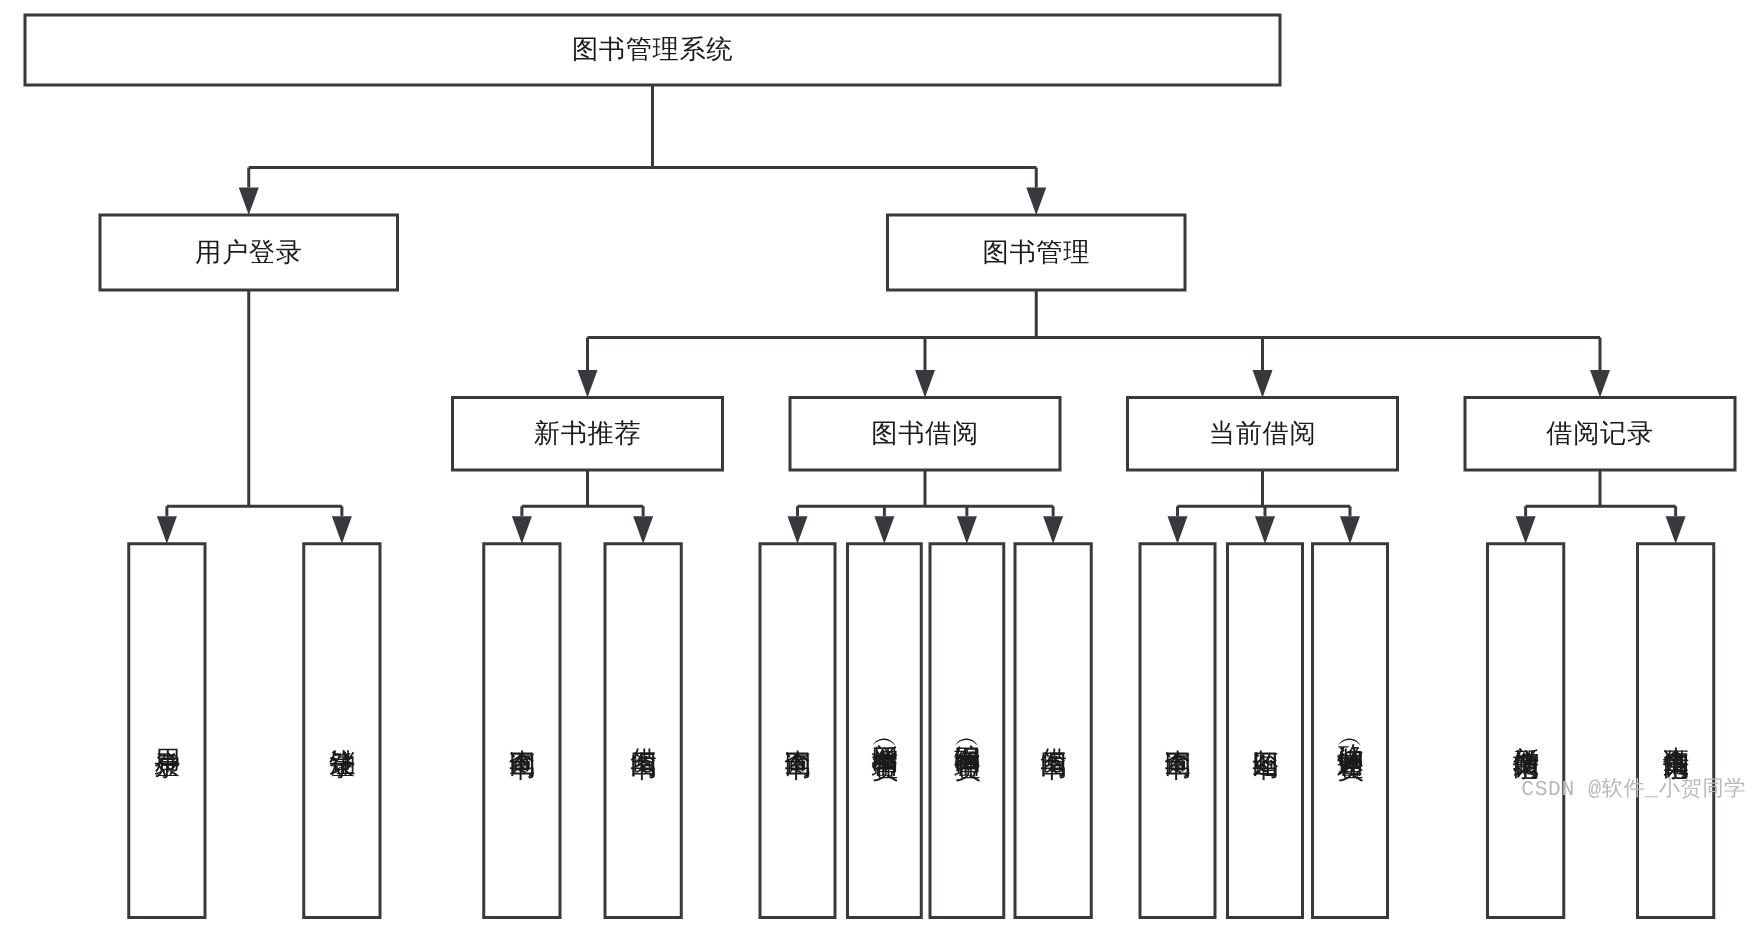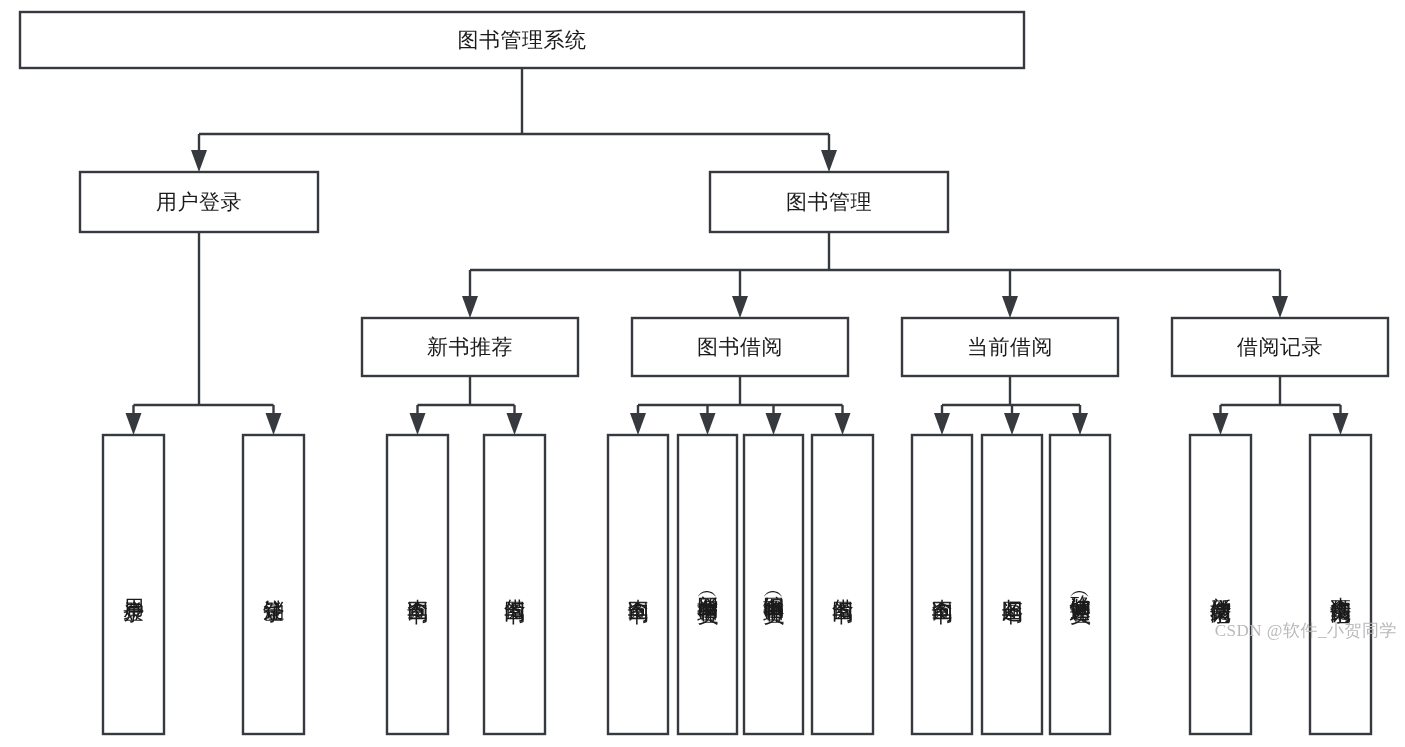--- a/index.html
+++ b/index.html
@@ -63,21 +63,21 @@
     align-items: center;
     justify-content: center;
     text-align: center;
     white-space: nowrap;
     user-select: none;
   }
   .watermark {
     position: absolute;
     right: 8px;
     bottom: 4px;
-    font-family: Liberation Serif, serif;
+    font-family: Liberation Mono, monospace;
     font-size: 17px;
     color: #b9b9b9;
     letter-spacing: 0.5px;
     white-space: nowrap;
     pointer-events: none;
     margin-top: 44px;
   }
 </style>
 </head>
 <body>

